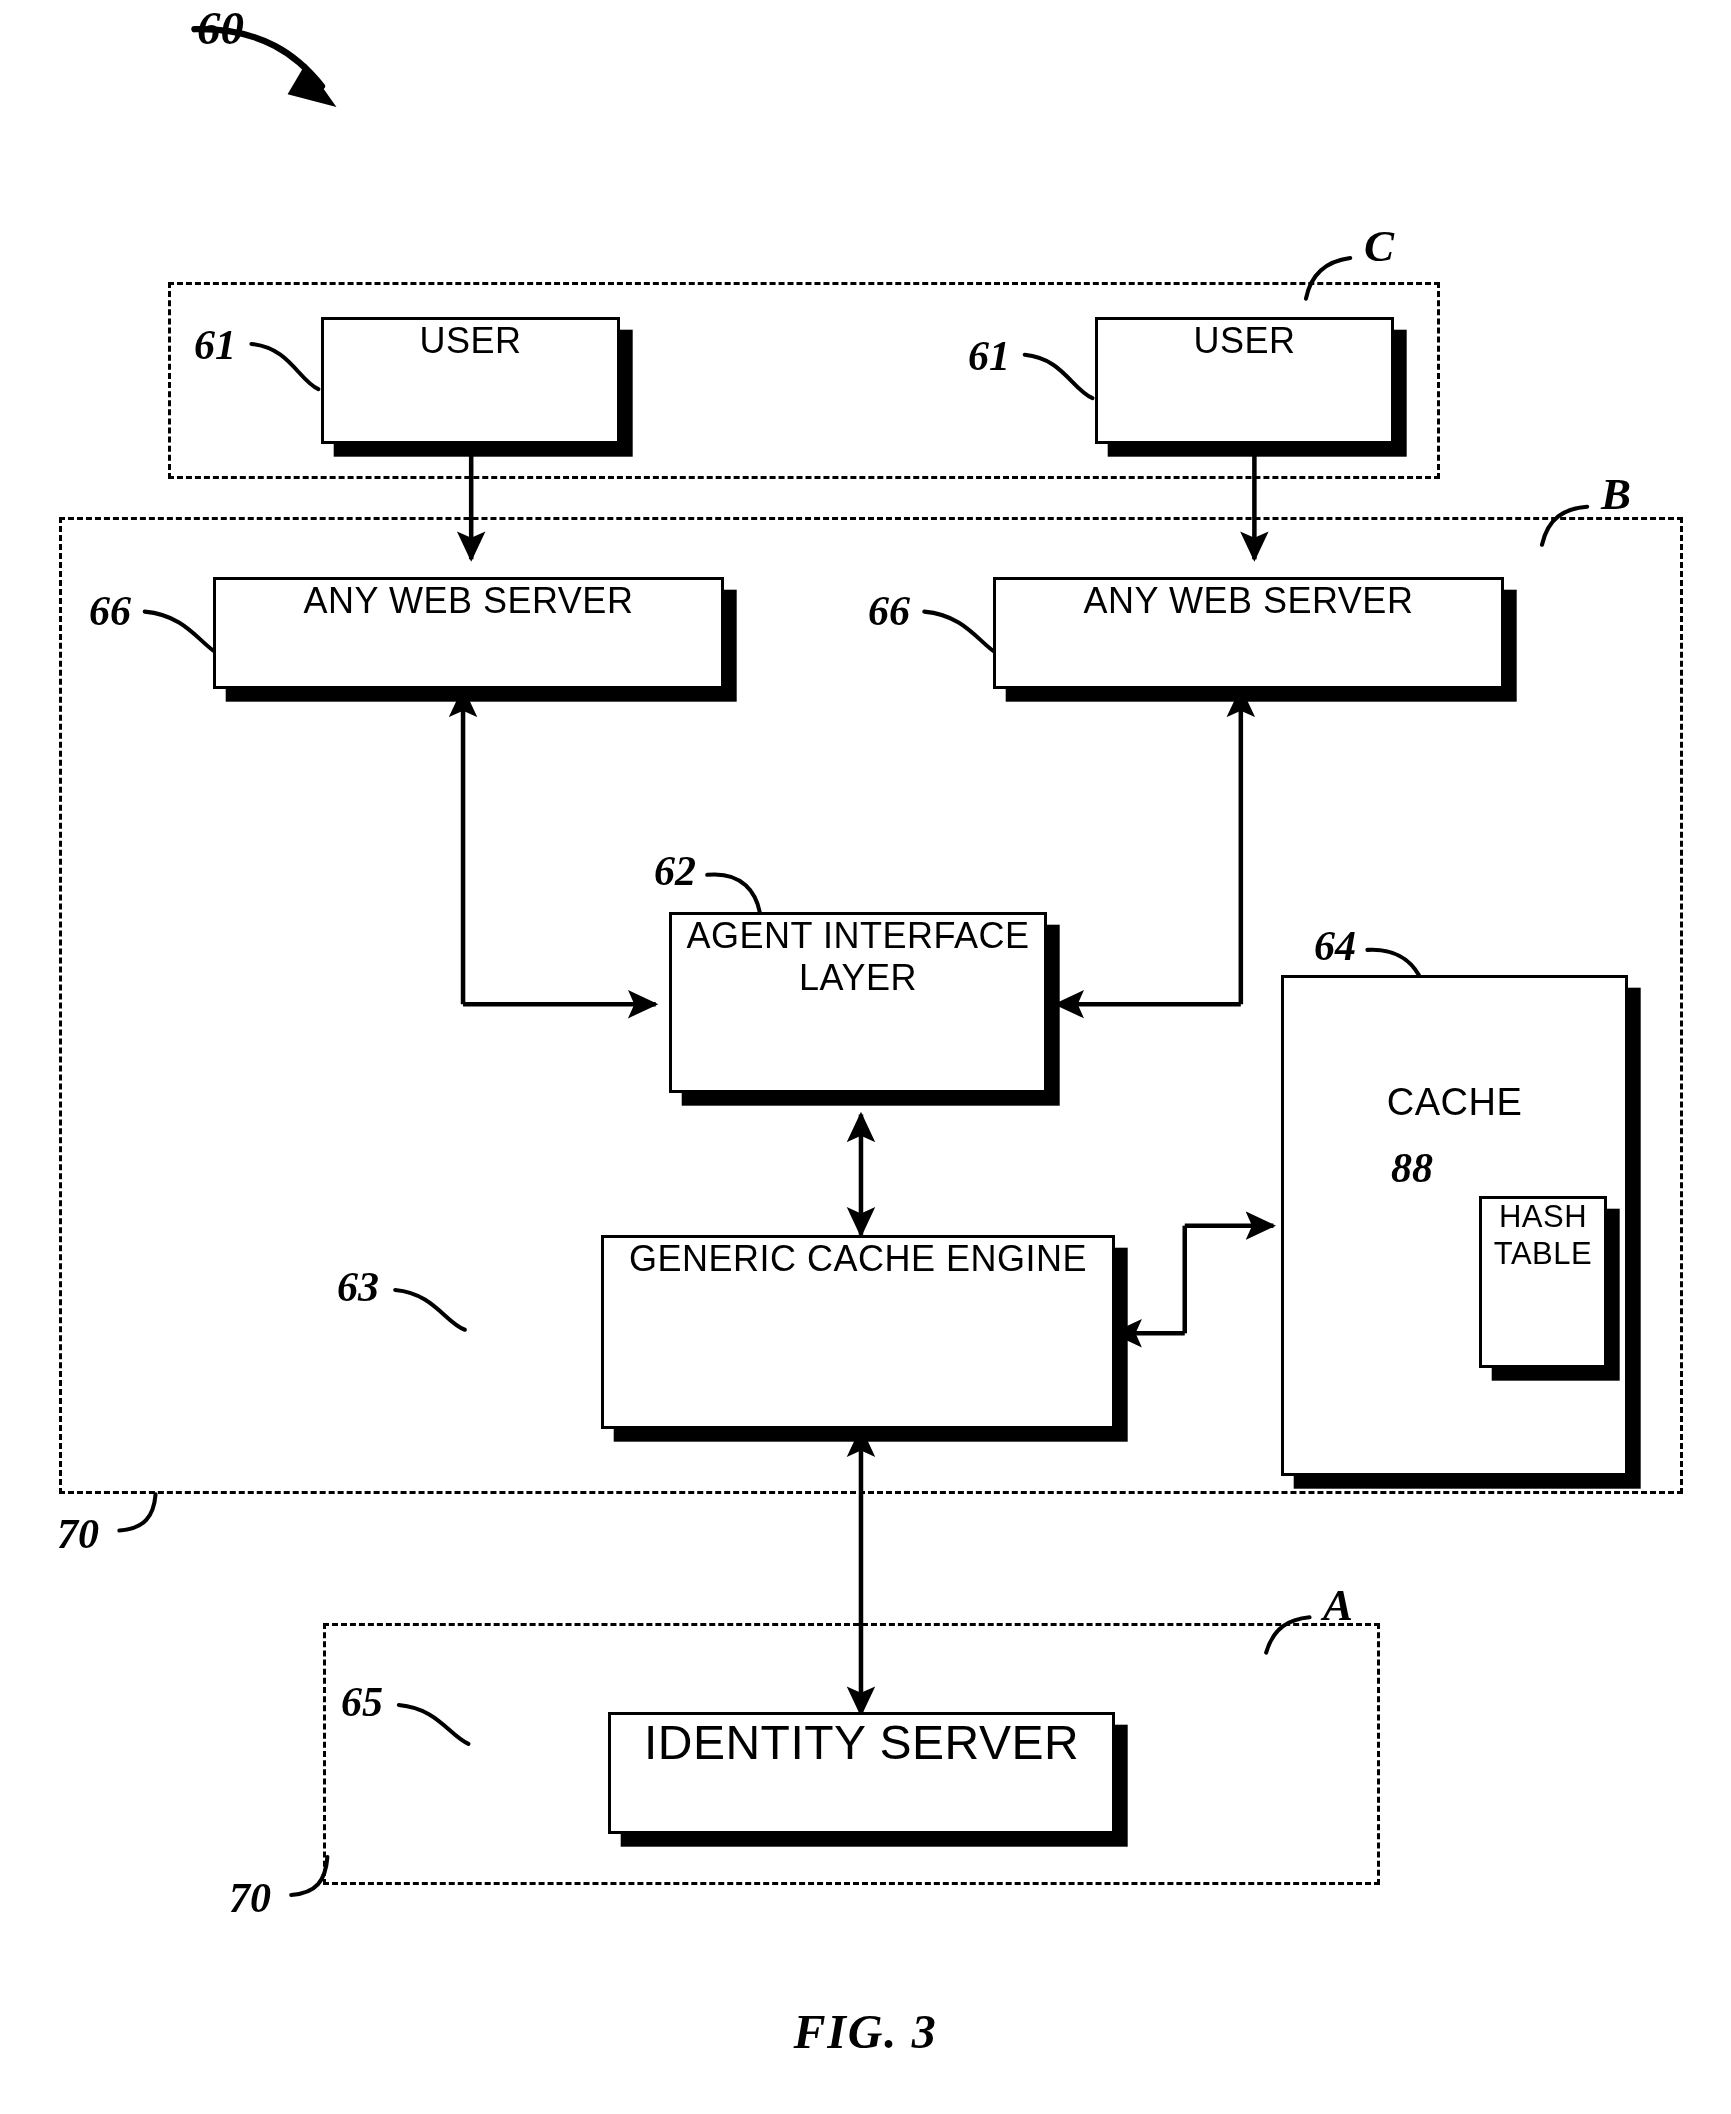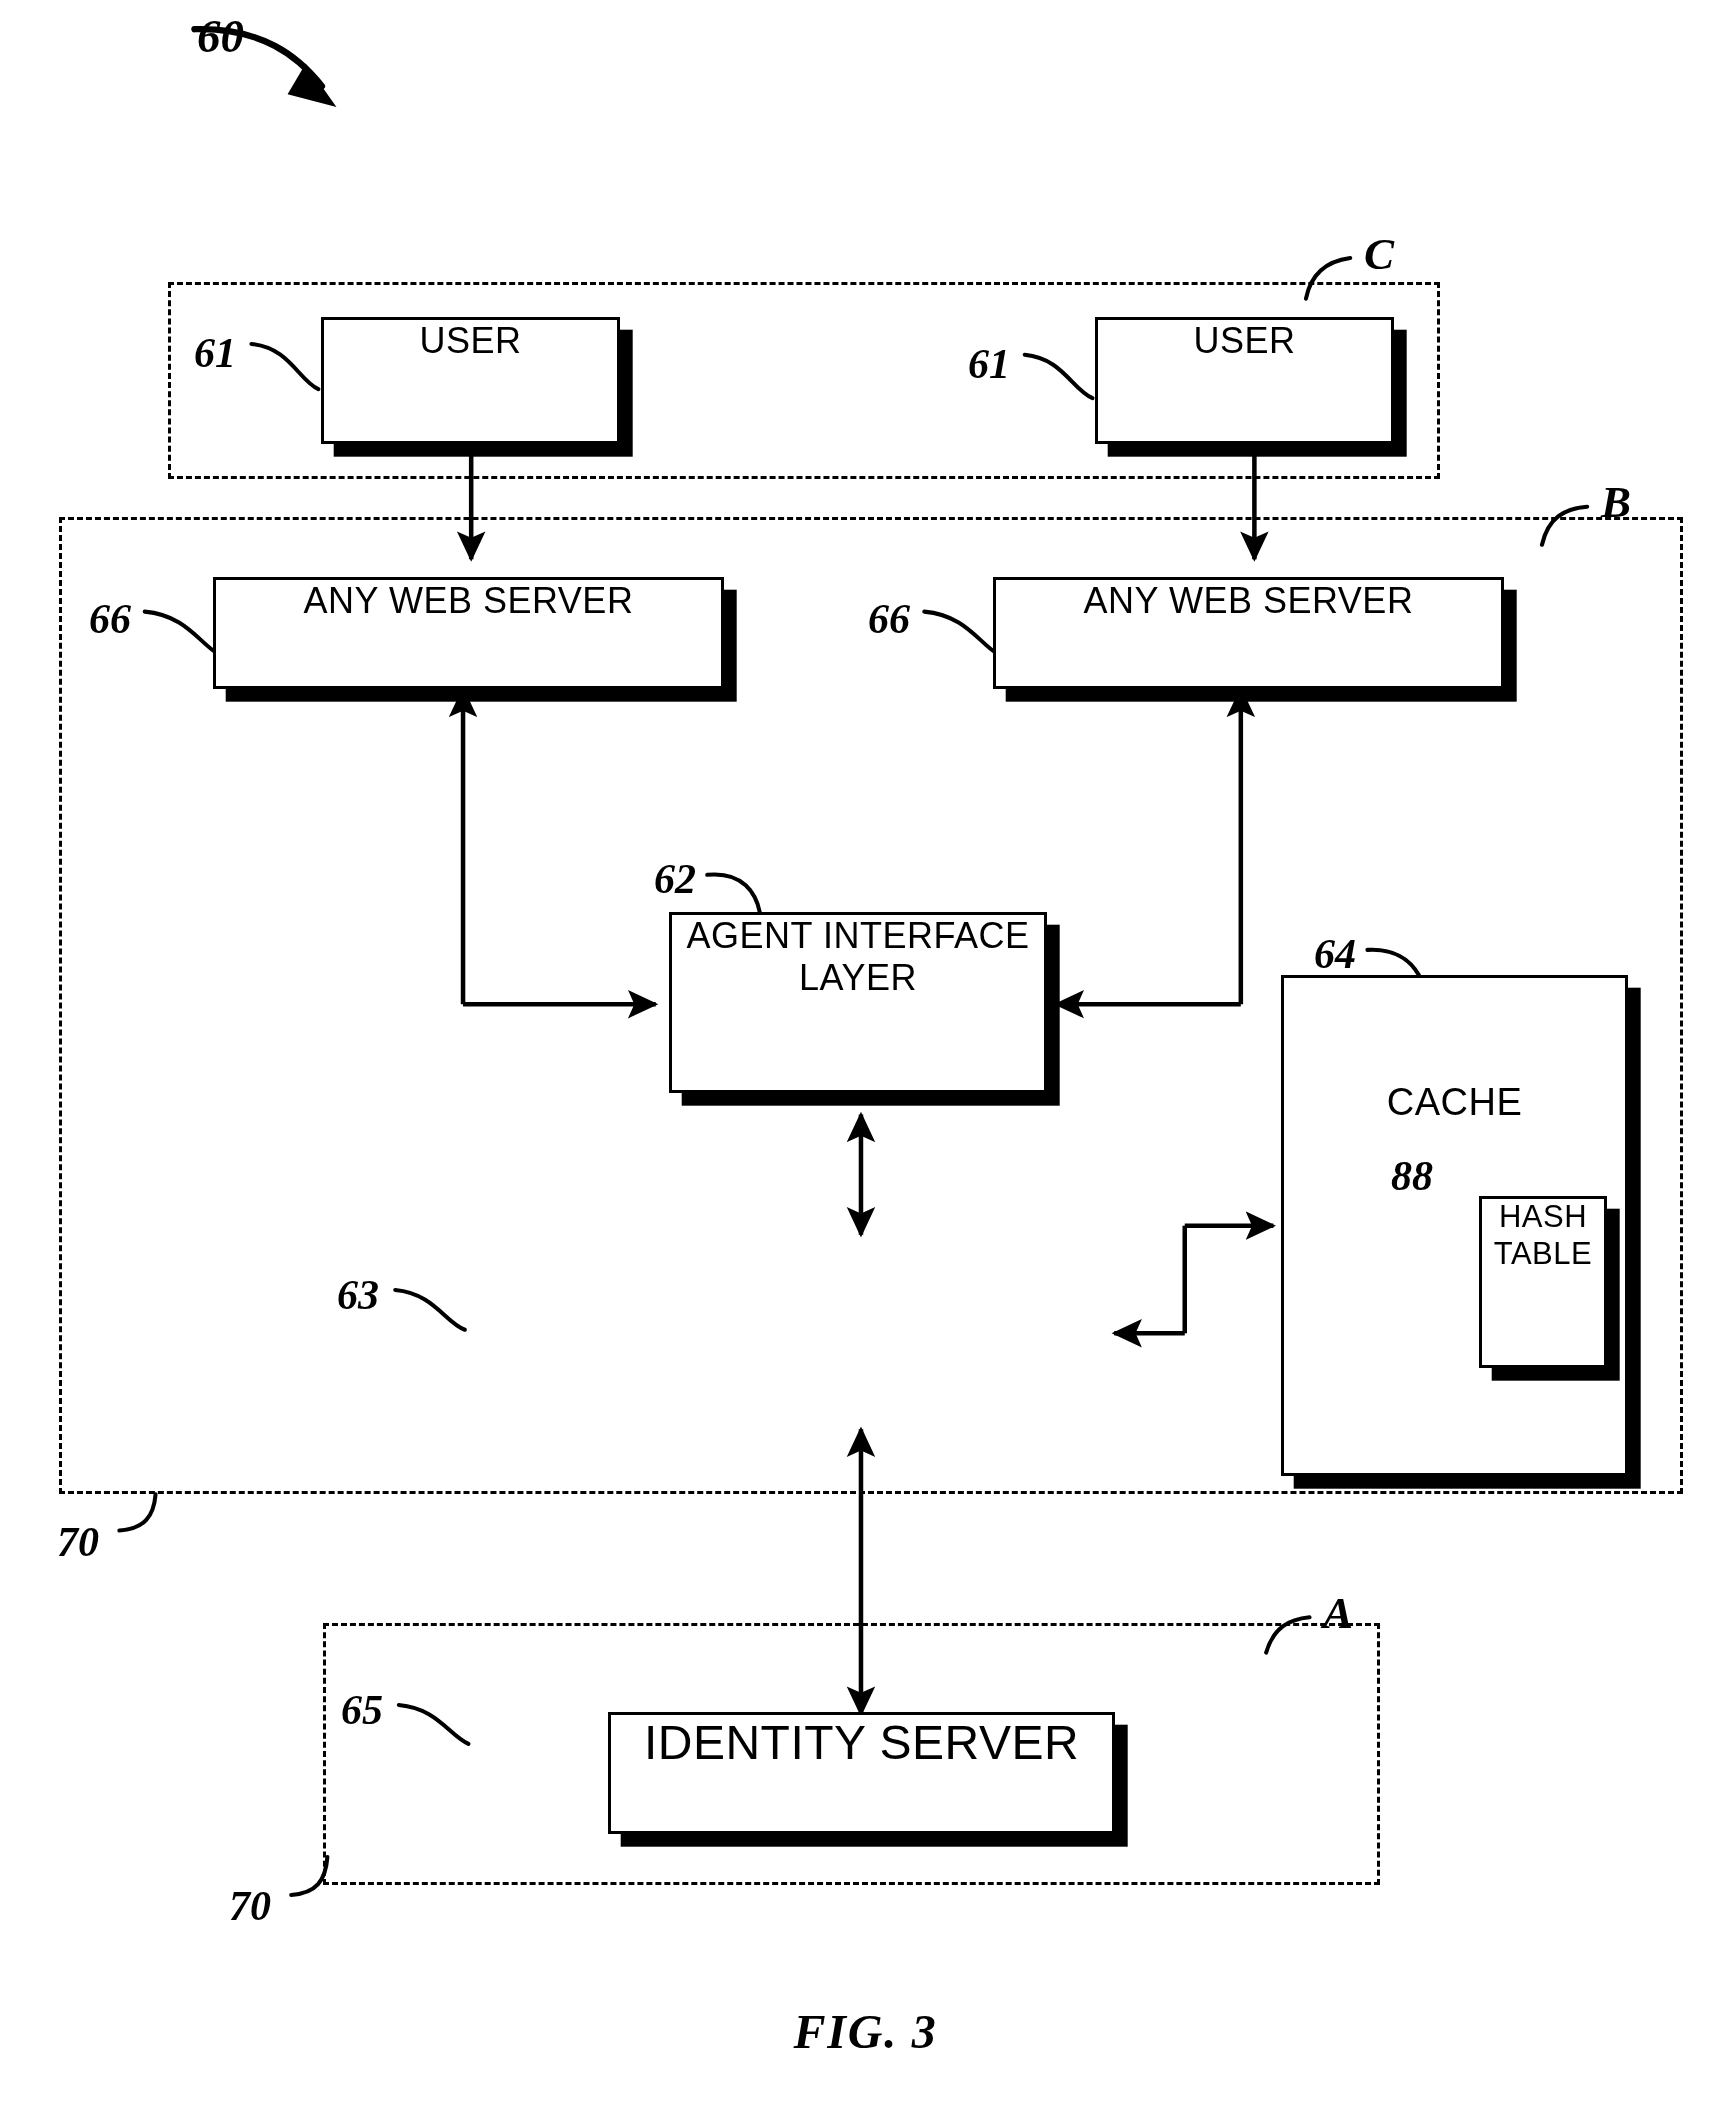--- a/index.html
+++ b/index.html
@@ -46,21 +46,20 @@
   }
   
   .ref {
     position: absolute;
     font-family: "Liberation Serif", serif;
     font-style: italic;
     font-weight: bold;
     color: #000000;
     white-space: nowrap;
     line-height: 1;
-    margin-top: 8px;
   }
   .ref-num { font-size: 42px; }
   .ref-letter { font-size: 45px; }
   .ref-60 { font-size: 47px; }
   
   #overlay {
     position: absolute;
     left: 0;
     top: 0;
     width: 1731px;
@@ -183,20 +182,23 @@
     <span class="node-label">CACHE</span>
   </div>
 
   <div class="node" style="left:1463px; top:1196px; width:128px; height:172px; font-size:31px;margin-left:16px;">
     <span class="node-label">
       <span>HASH</span><br>
       <span>TABLE</span>
     </span>
   </div>
 
+  <div class="node" style="left:601px; top:1235px; width:514px; height:194px; font-size:36px;">
+    <span class="node-label">GENERIC CACHE ENGINE</span>
+  </div>
 
   <div class="node" style="left:608px; top:1712px; width:507px; height:122px; font-size:48px;">
     <span class="node-label">IDENTITY SERVER</span>
   </div>
 
   <div class="ref ref-60" style="left:197px; top:4.5px;">
     <span>60</span>
   </div>
 
   <div class="ref ref-num" style="left:194px; top:324px;">

